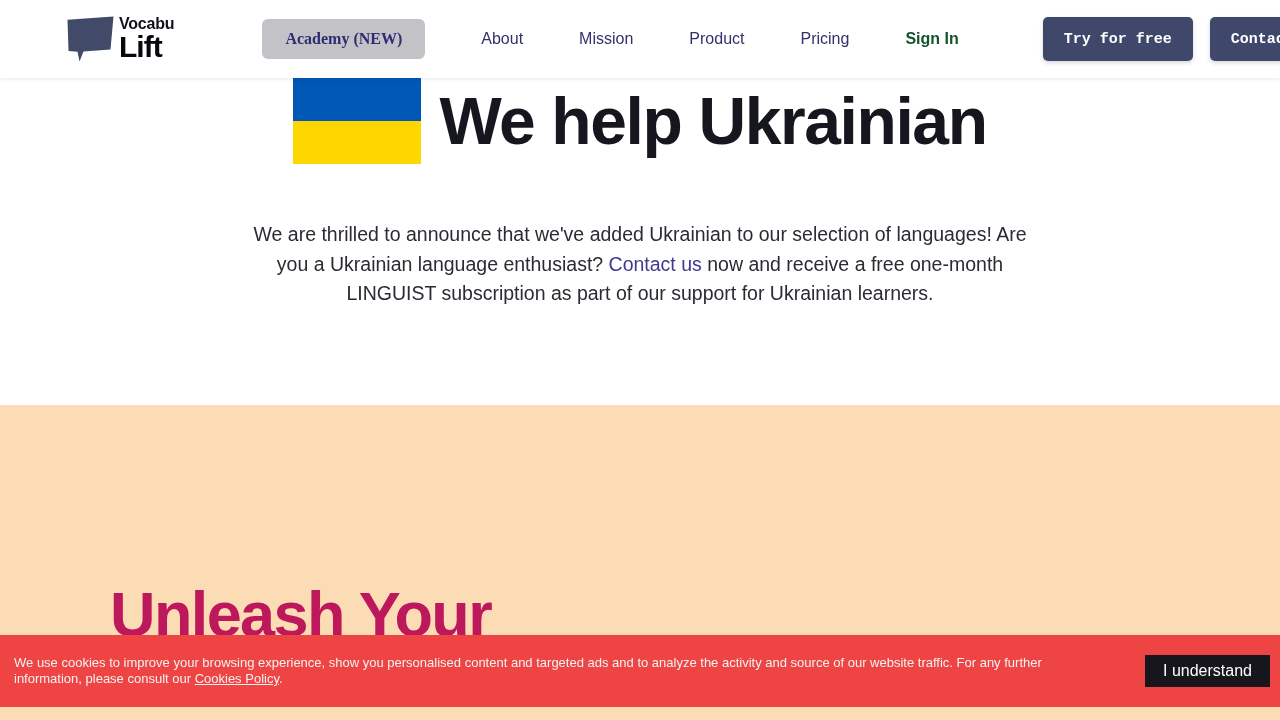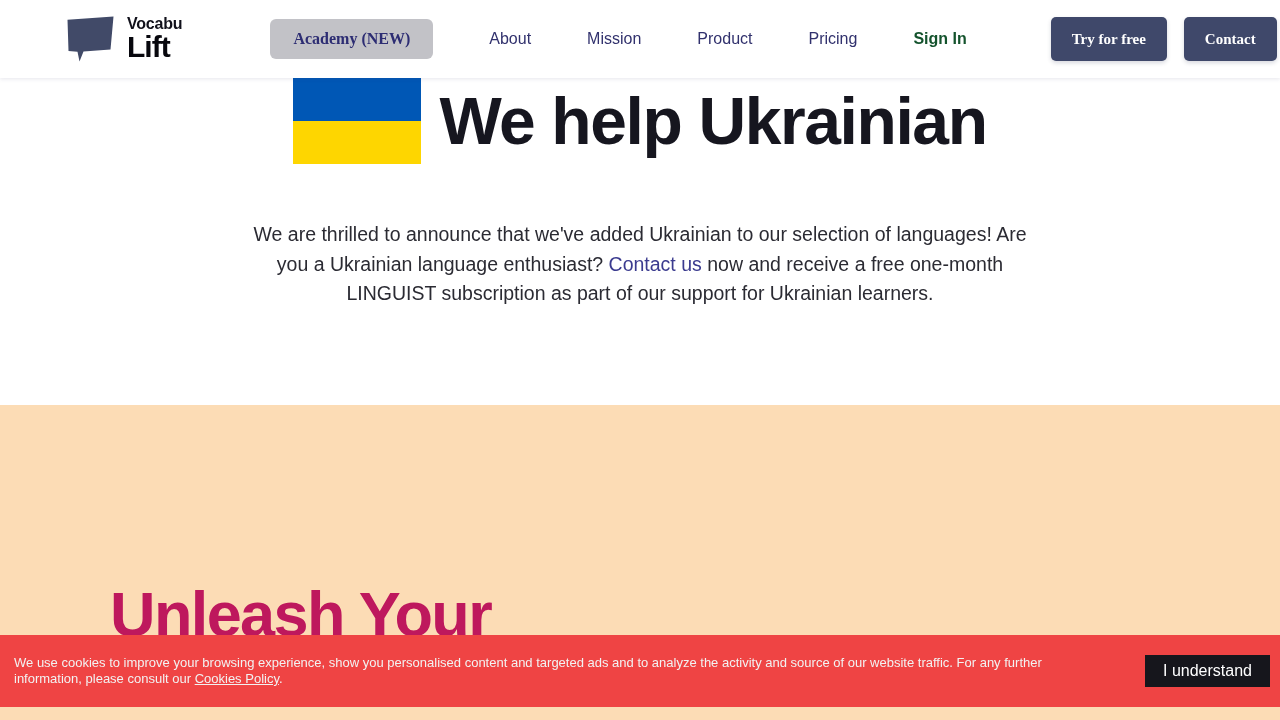--- a/index.html
+++ b/index.html
@@ -26,21 +26,21 @@
     box-shadow: 0 1px 4px rgba(60, 64, 110, 0.13);
     display: flex;
     align-items: center;
     z-index: 30;
   }
 
   .logo-wrap {
     display: flex;
     align-items: center;
     margin-left: 66px;
-    gap: 12px;
+    gap: 4px;
     height: 56px;
   }
 
   .logo-mark {
     width: 49px;
     height: 46px;
     flex: none;
   }
 
   .logo-text {
@@ -106,21 +106,21 @@
   .btn-primary {
     background: #3f486a;
     color: #ffffff;
     font-size: 15px;
     font-weight: bold;
     border: none;
     border-radius: 5px;
     height: 44px;
     padding: 0 21px;
     cursor: pointer;
-    font-family: Liberation Serif, serif;
+    font-family: Liberation Mono, monospace;
     box-shadow: 0 2px 4px rgba(40, 44, 80, 0.18);
     white-space: nowrap;
   }
 
   
   .hero {
     position: absolute;
     top: 78px; left: 0;
     width: 1280px;
     height: 327px;

